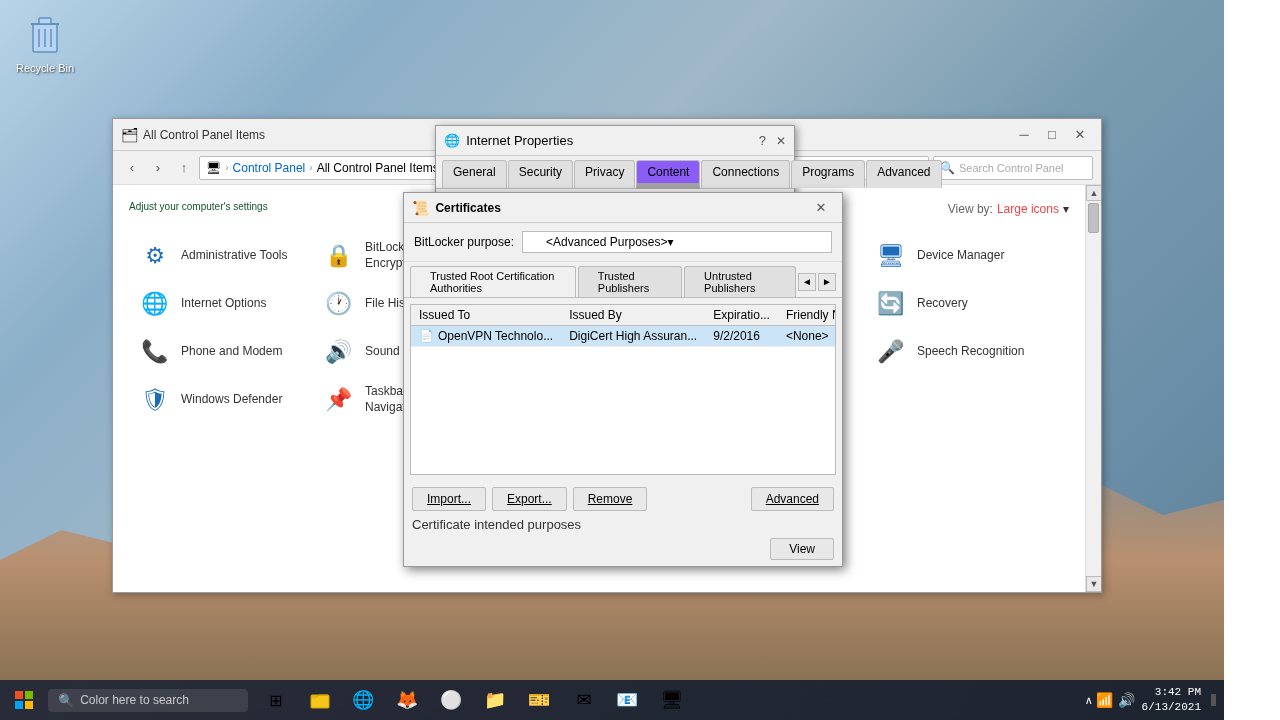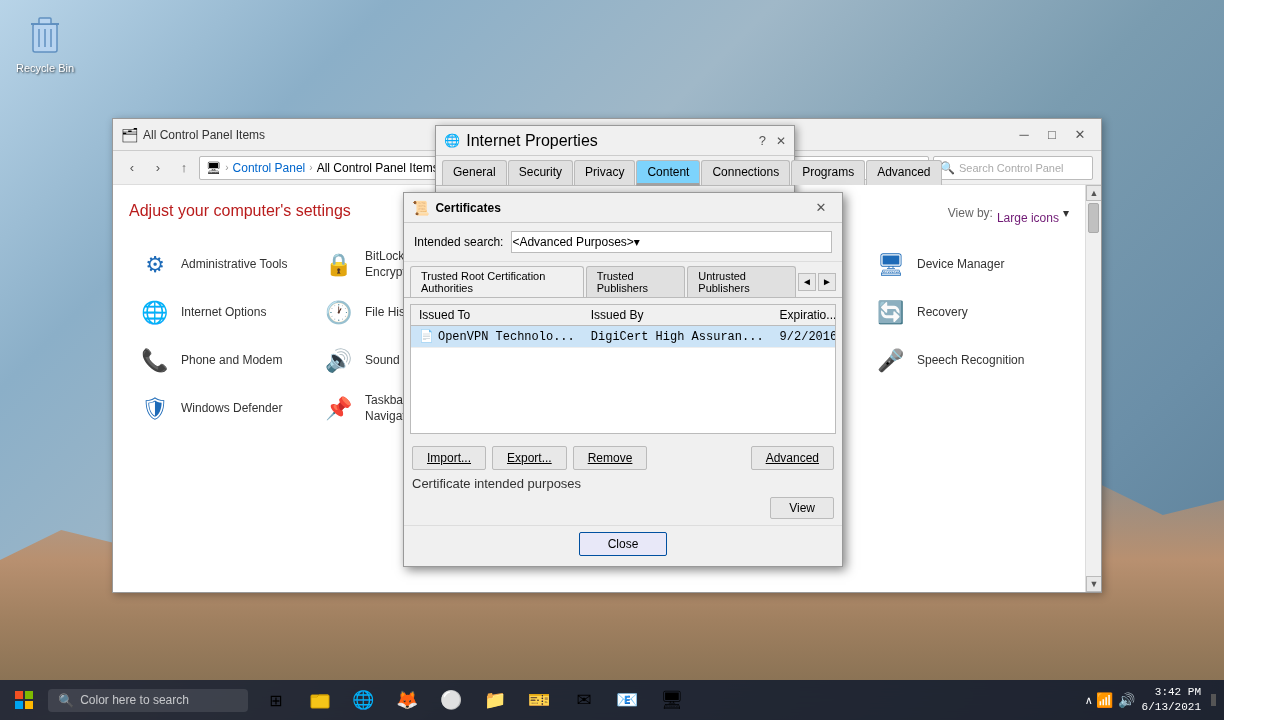--- a/index.html
+++ b/index.html
@@ -274,21 +274,21 @@
     
     .view-by {
       display: flex;
       align-items: center;
       gap: 4px;
       font-size: 12px;
       color: #333;
       margin-bottom: 8px;
     }
     .view-by-label { color: #666; }
-    .view-by-value { color: #701a75; cursor: pointer; margin-top: 10px; }
+    .view-by-value { color: #ef4444; cursor: pointer; }
 
     
     .internet-props-window {
       position: absolute;
       top: 125px;
       left: 435px;
       width: 360px;
       height: 320px;
       background: #f0f0f0;
       border: 1px solid #999;
@@ -315,22 +315,22 @@
     .ip-tab {
       padding: 4px 10px;
       font-size: 12px;
       cursor: pointer;
       border: 1px solid #bbb;
       border-bottom: none;
       background: #e0e0e0;
       border-radius: 3px 3px 0 0;
     }
     .ip-tab.active {
-      background: #7dd3fc;
-      border-bottom: 3px solid #a3a3a3;
+      background: #8b5cf6;
+      border-bottom: 6px solid #a3a3a3;
       margin-bottom: -1px;
     }
     .ip-content {
       flex: 1;
       padding: 8px;
     }
     .ip-certificates-btn {
       display: inline-block;
       padding: 4px 12px;
       border: 1px solid #bbb;
@@ -382,35 +382,35 @@
       font-size: 12px;
       border-bottom: 1px solid #ddd;
     }
     .purpose-dropdown {
       flex: 1;
       height: 22px;
       border: 1px solid #bbb;
       background: white;
       display: flex;
       align-items: center;
-      padding: 0 0;
+      padding: 0 23px;
       font-size: 12px;
       cursor: pointer;
     }
 
     .cert-tabs {
       display: flex;
       align-items: center;
       background: #f0f0f0;
       padding: 4px 6px 0;
       gap: 2px;
       border-bottom: 1px solid #bbb;
     }
     .cert-tab {
-      padding: 3px 10px;
+      padding: 3px 19px;
       font-size: 11px;
       cursor: pointer;
       border: 1px solid #bbb;
       border-bottom: none;
       background: #e0e0e0;
       border-radius: 3px 3px 0 0;
     }
     .cert-tab.active {
       background: #f0f0f0;
     }
@@ -454,21 +454,20 @@
     }
     .cert-table td {
       padding: 3px 8px;
       border-bottom: 1px solid #eee;
       white-space: nowrap;
       overflow: hidden;
       text-overflow: ellipsis;
     }
     .cert-table tr.selected td {
       background: #cce4f7;
-      font-family: Liberation Mono, monospace;
     }
 
     .cert-buttons {
       display: flex;
       gap: 6px;
       padding: 6px 8px;
       align-items: center;
       text-decoration: underline;
     }
     .cert-btn {
@@ -615,21 +614,21 @@
       </div>
       <div class="search-box">
         <span>🔍</span>
         <span style="color:#aaa; font-size:11px;">Search Control Panel</span>
       </div>
     </div>
 
     <div class="window-content">
       <div class="cp-main">
         <div style="display:flex; justify-content:space-between; align-items:center; margin-bottom:10px;">
-          <div class="cp-main-title" style="font-size:16px; color:#b91c1c;">Adjust your computer's settings</div>
+          <div class="cp-main-title" style="font-size:10px; color:#14532d;">Adjust your computer's settings</div>
           <div class="view-by">
             <span class="view-by-label">View by:</span>
             <span class="view-by-value">Large icons</span>
             <span>▾</span>
           </div>
         </div>
 
         <div class="cp-items-grid">
 
           <div class="cp-item">
@@ -717,21 +716,21 @@
           <div class="scroll-thumb"></div>
         </div>
         <div class="scroll-arrow">▼</div>
       </div>
     </div>
   </div>
 
   <div class="internet-props-window">
     <div class="ip-titlebar">
       <span style="font-size:13px; margin-right:6px;">🌐</span>
-      <span style="flex:1; font-size:16px;">Internet Properties</span>
+      <span style="flex:1; font-size:13px;">Internet Properties</span>
       <span style="color:#555; margin-right:10px; cursor:pointer; font-size:13px;">?</span>
       <span style="color:#555; cursor:pointer; font-size:12px;">✕</span>
     </div>
     <div class="ip-tabs">
       <div class="ip-tab">General</div>
       <div class="ip-tab">Security</div>
       <div class="ip-tab">Privacy</div>
       <div class="ip-tab active">Content</div>
       <div class="ip-tab">Connections</div>
       <div class="ip-tab">Programs</div>
@@ -746,21 +745,21 @@
   </div>
 
   <div class="certificates-dialog">
     <div class="dialog-titlebar">
       <span class="dialog-title-icon">📜</span>
       <span class="dialog-title-text">Certificates</span>
       <div class="win-btn close">✕</div>
     </div>
 
     <div class="dialog-intended-purpose">
-      <span>Intended search:</span>
+      <span>BitLocker purpose:</span>
       <div class="purpose-dropdown">
         <span>&lt;Advanced Purposes&gt;</span>
         <span>▾</span>
       </div>
     </div>
 
     <div class="cert-tabs">
       <div class="cert-tab active">Trusted Root Certification Authorities</div>
       <div class="cert-tab">Trusted Publishers</div>
       <div class="cert-tab">Untrusted Publishers</div>
@@ -799,23 +798,20 @@
       <button class="cert-btn">Remove</button>
       <button class="cert-btn primary" style="margin-left:auto;">Advanced</button>
     </div>
 
     <div class="cert-intended-label">Certificate intended purposes</div>
 
     <div class="cert-view-row">
       <button class="cert-view-btn">View</button>
     </div>
 
-    <div class="cert-close-row">
-      <button class="cert-close-btn">Close</button>
-    </div>
   </div>
 
   <div class="taskbar">
     <div class="taskbar-start">
       <svg width="18" height="18" viewBox="0 0 18 18">
         <rect x="0" y="0" width="8" height="8" fill="#f25022"></rect>
         <rect x="10" y="0" width="8" height="8" fill="#7fba00"></rect>
         <rect x="0" y="10" width="8" height="8" fill="#00a4ef"></rect>
         <rect x="10" y="10" width="8" height="8" fill="#ffb900"></rect>
       </svg>

